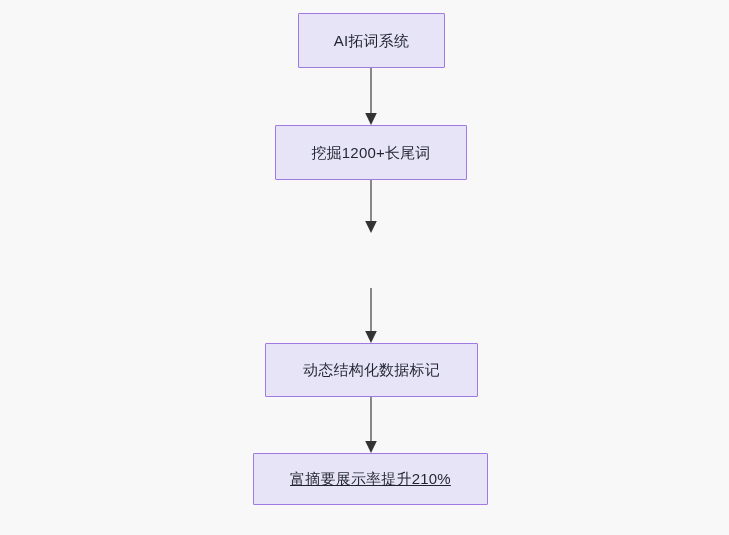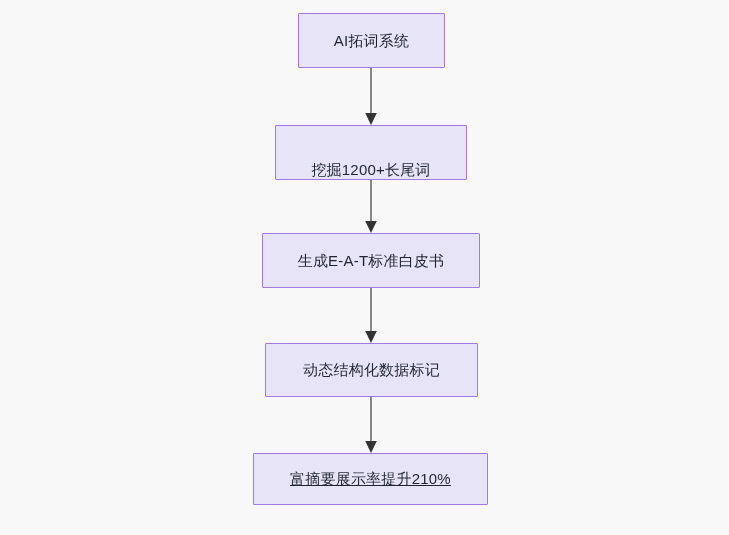--- a/index.html
+++ b/index.html
@@ -80,27 +80,24 @@
     <svg width="20" height="56" viewBox="0 0 20 56" aria-hidden="true">
       <line x1="10" y1="0" x2="10" y2="47" stroke="#888888" stroke-width="2"></line>
       <polygon points="10,56 4.2,44 15.8,44" fill="#333333"></polygon>
     </svg>
   </div>
 
   <div class="flow-node" style="left:298px; top:13px; width:147px; height:55px;">
     <span class="node-label">AI拓词系统</span>
   </div>
 
-  <div class="flow-node" style="left:275px; top:125px; width:192px; height:55px;align-items:flex-end;">
+  <div class="flow-node" style="left:275px; top:125px; width:192px; height:55px;">
     <span class="node-label">挖掘1200+长尾词</span>
   </div>
 
-  <div class="flow-node" style="left:262px; top:233px; width:218px; height:55px;">
-    <span class="node-label">生成E-A-T标准白皮书</span>
-  </div>
 
   <div class="flow-node" style="left:265px; top:343px; width:213px; height:54px;">
     <span class="node-label">动态结构化数据标记</span>
   </div>
 
   <div class="flow-node" style="left:253px; top:453px; width:235px; height:52px;text-decoration:underline;">
     <span class="node-label">富摘要展示率提升210%</span>
   </div>
 
 </div>

